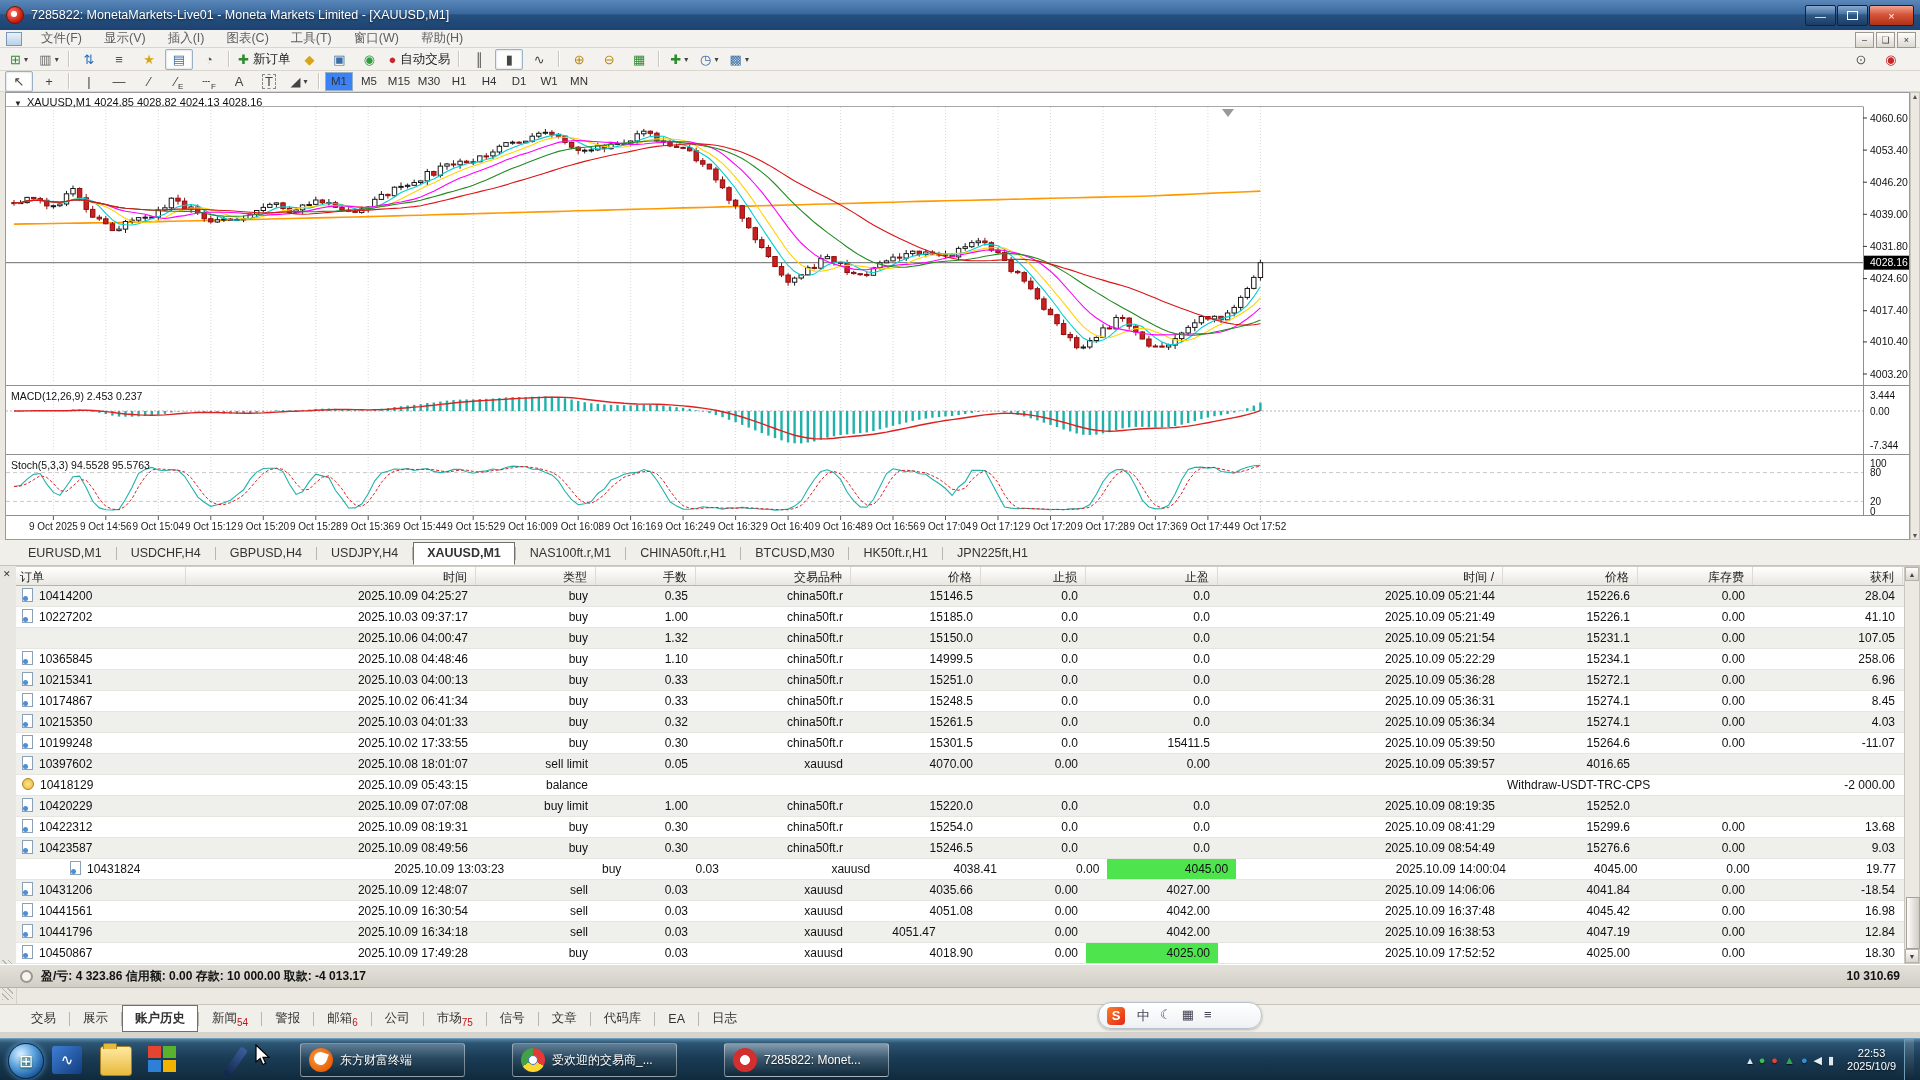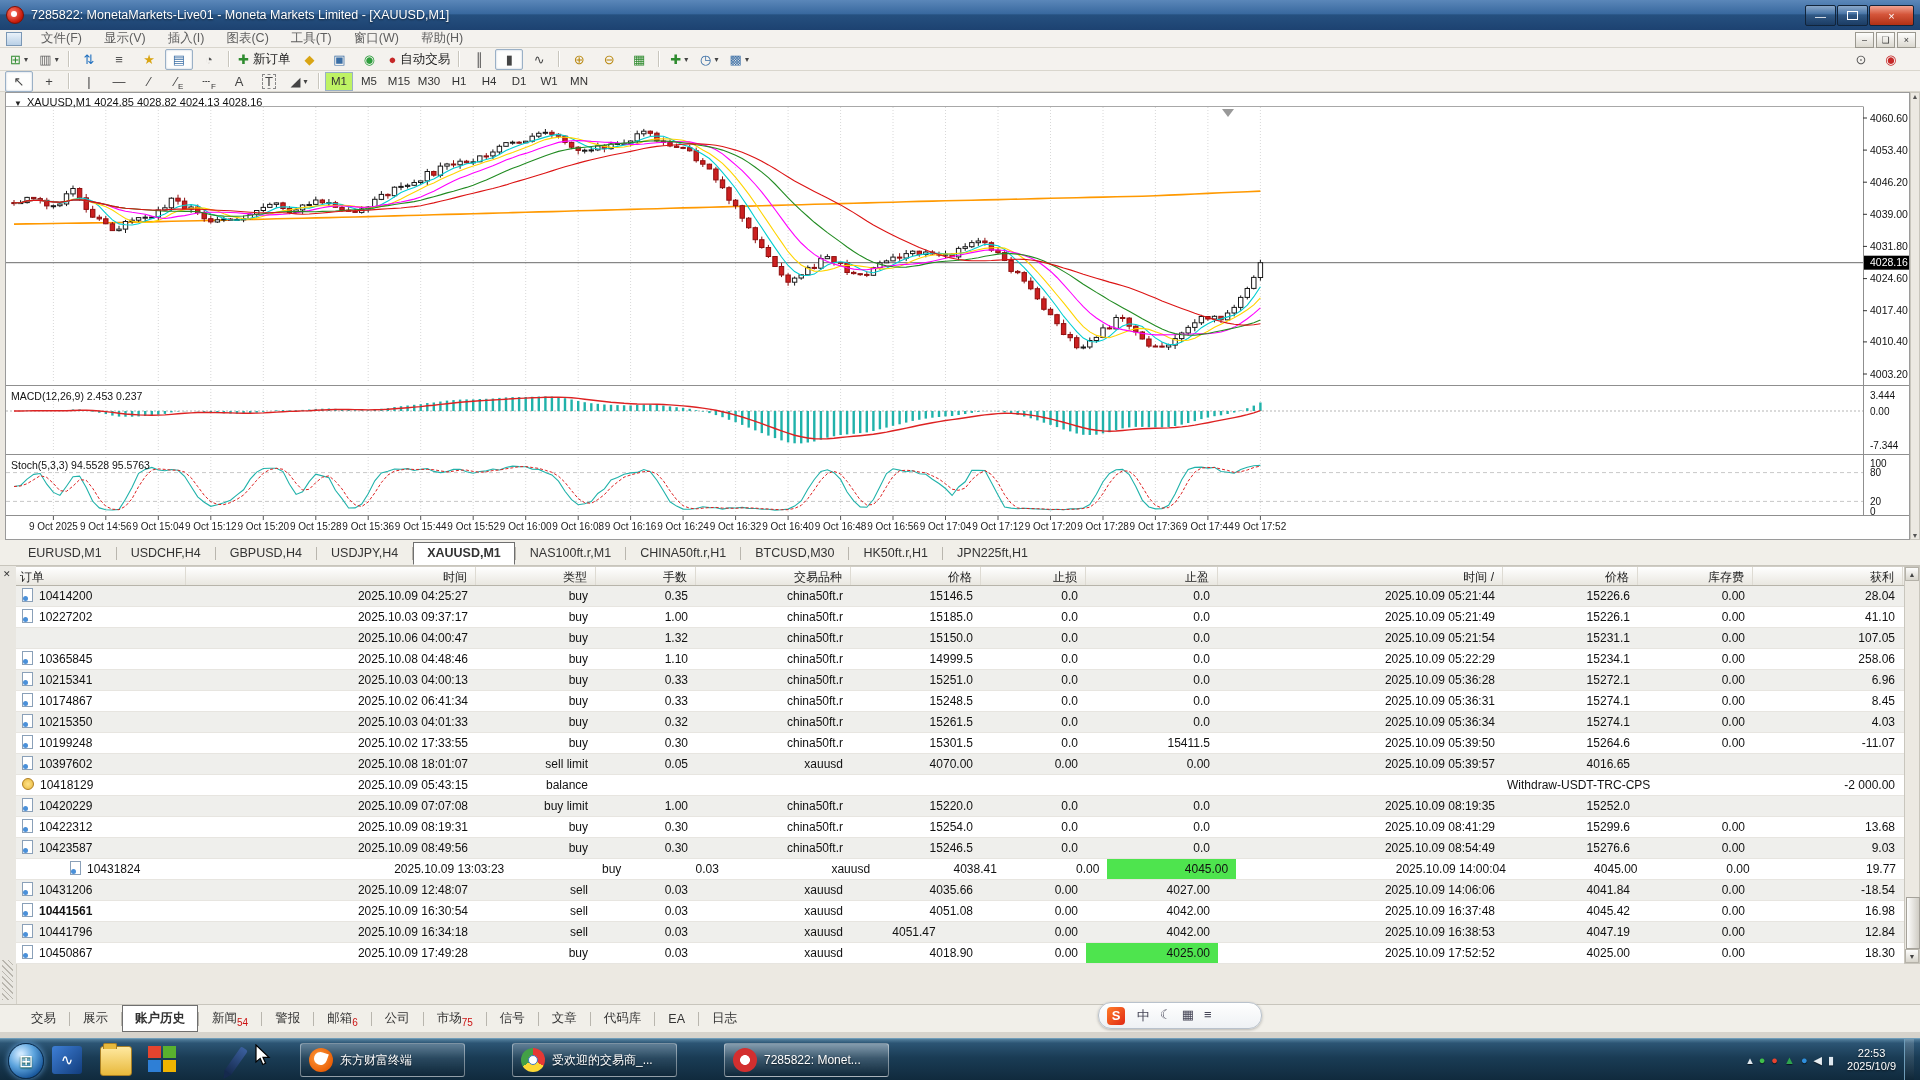--- a/index.html
+++ b/index.html
@@ -33,21 +33,21 @@
   .tbtn{height:19px;min-width:22px;display:flex;align-items:center;justify-content:center;margin:0 1px;border:1px solid transparent;
     border-radius:2px;padding:0 2px;white-space:nowrap;}
   .tbtn.active{background:#fdfdfc;border-color:#9ab0c6;box-shadow:inset 0 0 2px #b8c6d4;}
   .tbtn .g{font-size:13px;line-height:13px;}
   .tbtn .lbl{margin-left:4px;font-size:12.5px;color:#222;}
   .tbtn .dd{font-size:8px;color:#444;margin-left:3px;}
   .tbtn .sub{font-size:8px;color:#333;margin-left:1px;align-self:flex-end;}
   .tsep{width:1px;height:16px;background:#c9c6bd;border-right:1px solid #fff;margin:0 4px;}
   .tf{height:17px;min-width:26px;margin:0 1px;border:1px solid transparent;display:flex;align-items:center;justify-content:center;
     font-size:11.5px;color:#333;}
-  .tf.active{background:#bef264;border-color:#9ab0c6;}
+  .tf.active{background:#3b82f6;border-color:#9ab0c6;}
   .boxed{border:1px dashed #888;padding:0 2px;font-size:11px;}
   
   .chartwin{position:absolute;left:5px;top:92px;width:1903px;height:446px;background:#fff;border:1px solid #9a9a9a;box-sizing:content-box;}
   .symlabel{position:absolute;left:14px;top:96px;font-size:11px;color:#111;z-index:5;}
   .symlabel .tri{font-size:8px;margin-right:5px;color:#222;}
   .chart-scroll{position:absolute;left:1910px;top:92px;width:10px;height:448px;background:#ece9e2;border:1px solid #c9c6bd;box-sizing:border-box;
     display:flex;flex-direction:column;justify-content:space-between;align-items:center;font-size:7px;color:#555;}
   
   .charttabs{position:absolute;left:0;top:540px;width:1920px;height:26px;background:#f1efe9;border-bottom:1px solid #c8c5bc;
     display:flex;align-items:flex-end;padding-left:14px;box-sizing:border-box;}
@@ -1301,21 +1301,21 @@
         <span class="td num" style="width: 155px;">xauusd</span>
         <span class="td num" style="width: 130px;">4035.66</span>
         <span class="td num" style="width: 105px;">0.00</span>
         <span class="td num" style="width: 132px;">4027.00</span>
         <span class="td num" style="width: 285px;">2025.10.09 14:06:06</span>
         <span class="td num" style="width: 135px;">4041.84</span>
         <span class="td num" style="width: 115px;">0.00</span>
         <span class="td num" style="width: 150px;">-18.54</span>
       </div>
       <div class="trow">
-        <span class="td" style="width: 170px; font-weight: bold;"><span class="doc-ico"></span>10441561</span>
+        <span class="td" style="width: 170px;"><span class="doc-ico"></span>10441561</span>
         <span class="td num" style="width: 290px;">2025.10.09 16:30:54</span>
         <span class="td num" style="width: 120px;">sell</span>
         <span class="td num" style="width: 100px;">0.03</span>
         <span class="td num" style="width: 155px;">xauusd</span>
         <span class="td num" style="width: 130px;">4051.08</span>
         <span class="td num" style="width: 105px;">0.00</span>
         <span class="td num" style="width: 132px;">4042.00</span>
         <span class="td num" style="width: 285px;">2025.10.09 16:37:48</span>
         <span class="td num" style="width: 135px;">4045.42</span>
         <span class="td num" style="width: 115px;">0.00</span>
@@ -1349,20 +1349,25 @@
         <span class="td num" style="width: 115px;">0.00</span>
         <span class="td num" style="width: 150px;">18.30</span>
       </div>
     </div>
   <div class="tscroll">
     <span class="arr" style="top:0;">▲</span>
     <span class="thumb" style="top:330px;height:50px;"></span>
     <span class="arr" style="bottom:0;">▼</span>
   </div>
 
+  <div class="summary">
+    <span class="led"></span>
+    <span>盈/亏: 4 323.86  信用额: 0.00  存款: 10 000.00  取款: -4 013.17</span>
+    <span class="total">10 310.69</span>
+  </div>
 
   <div class="btabgrip"></div>
   <div class="btabsbar" id="btabs">
       <span class="btab">交易</span>
       <span class="bsep"></span>
       <span class="btab">展示</span>
       <span class="bsep"></span>
       <span class="btab active">账户历史</span>
       <span class="bsep"></span>
       <span class="btab">新闻<sub>54</sub></span>

